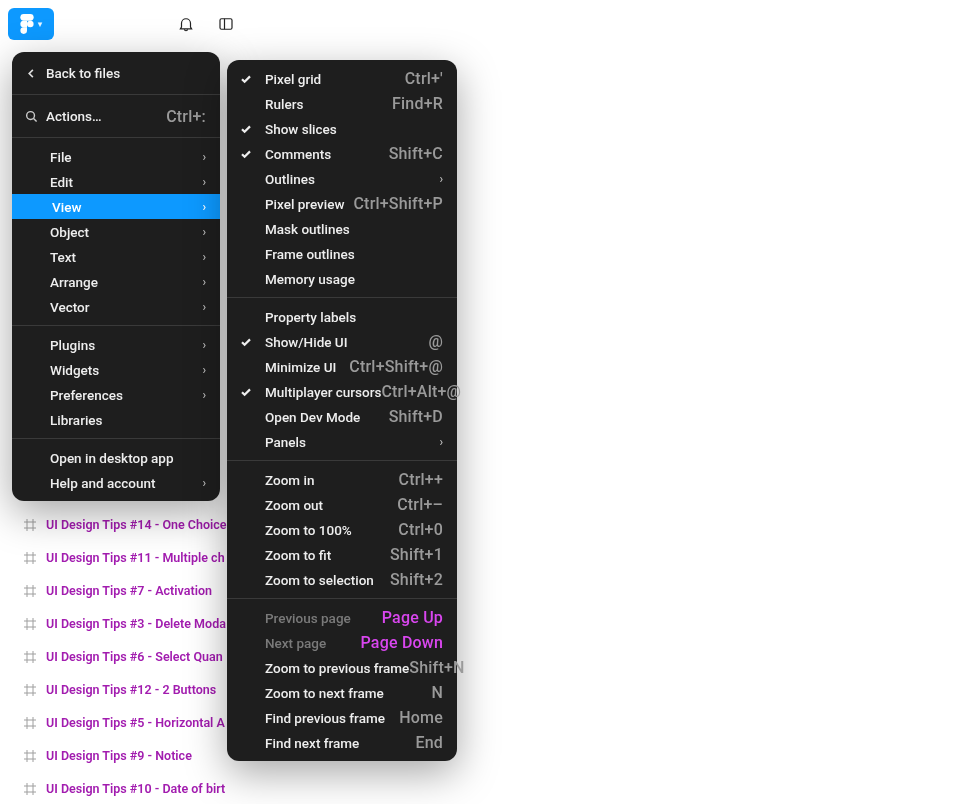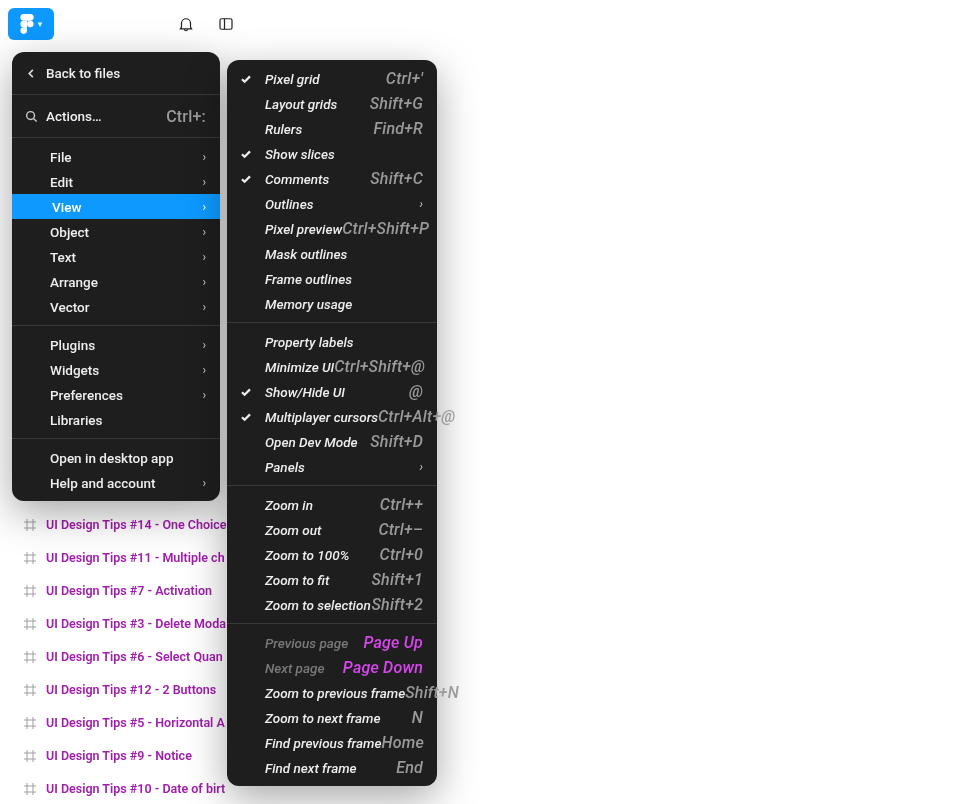--- a/index.html
+++ b/index.html
@@ -97,21 +97,21 @@
     border: none; border-top: 1px solid #3a3a3a;
     margin: 6px 0;
   }
   .menu-row.disabled { color: #7a7a7a; }
   .menu-row.disabled .short { color: #d946ef; }
 
   
   .check svg { width: 12px; height: 12px; stroke:#eee; fill:none; stroke-width:2.2; }
 
   
-  .menu.sub { top: 60px; left: 227px; width: 210px; font-style: italic; }
+  .menu.sub { top: 60px; left: 227px; width: 230px; }
 
 </style>
 </head>
 <body>
 
 <div class="toolbar">
   <div class="figma-btn" title="Main menu">
     <svg class="logo" viewBox="0 0 14 20">
       <circle cx="10.3" cy="10" r="3.3" fill="#fff"></circle>
       <path d="M3.7 0h3.3v6.7H3.7A3.3 3.3 0 0 1 3.7 0z" fill="#fff"></path>
@@ -272,24 +272,20 @@
     <div class="menu-row">
       <span class="left-ic check">
         <svg viewBox="0 0 12 12">
           <path d="M2 6.2l2.6 2.6L10 3.4"></path>
         </svg>
       </span>
       <span class="label">Pixel grid</span>
       <span class="short">Ctrl+'</span>
     </div>
     <div class="menu-row">
-      <span class="label">Layout grids</span>
-      <span class="short">Shift+G</span>
-    </div>
-    <div class="menu-row">
       <span class="label">Rulers</span>
       <span class="short">Find+R</span>
     </div>
     <div class="menu-row">
       <span class="left-ic check">
         <svg viewBox="0 0 12 12">
           <path d="M2 6.2l2.6 2.6L10 3.4"></path>
         </svg>
       </span>
       <span class="label">Show slices</span>
@@ -318,31 +314,31 @@
       <span class="label">Frame outlines</span>
     </div>
     <div class="menu-row">
       <span class="label">Memory usage</span>
     </div>
     <hr>
     <div class="menu-row">
       <span class="label">Property labels</span>
     </div>
     <div class="menu-row">
-      <span class="label">Minimize UI</span>
-      <span class="short">Ctrl+Shift+@</span>
-    </div>
-    <div class="menu-row">
       <span class="left-ic check">
         <svg viewBox="0 0 12 12">
           <path d="M2 6.2l2.6 2.6L10 3.4"></path>
         </svg>
       </span>
       <span class="label">Show/Hide UI</span>
       <span class="short">@</span>
+    </div>
+    <div class="menu-row">
+      <span class="label">Minimize UI</span>
+      <span class="short">Ctrl+Shift+@</span>
     </div>
     <div class="menu-row">
       <span class="left-ic check">
         <svg viewBox="0 0 12 12">
           <path d="M2 6.2l2.6 2.6L10 3.4"></path>
         </svg>
       </span>
       <span class="label">Multiplayer cursors</span>
       <span class="short">Ctrl+Alt+@</span>
     </div>

